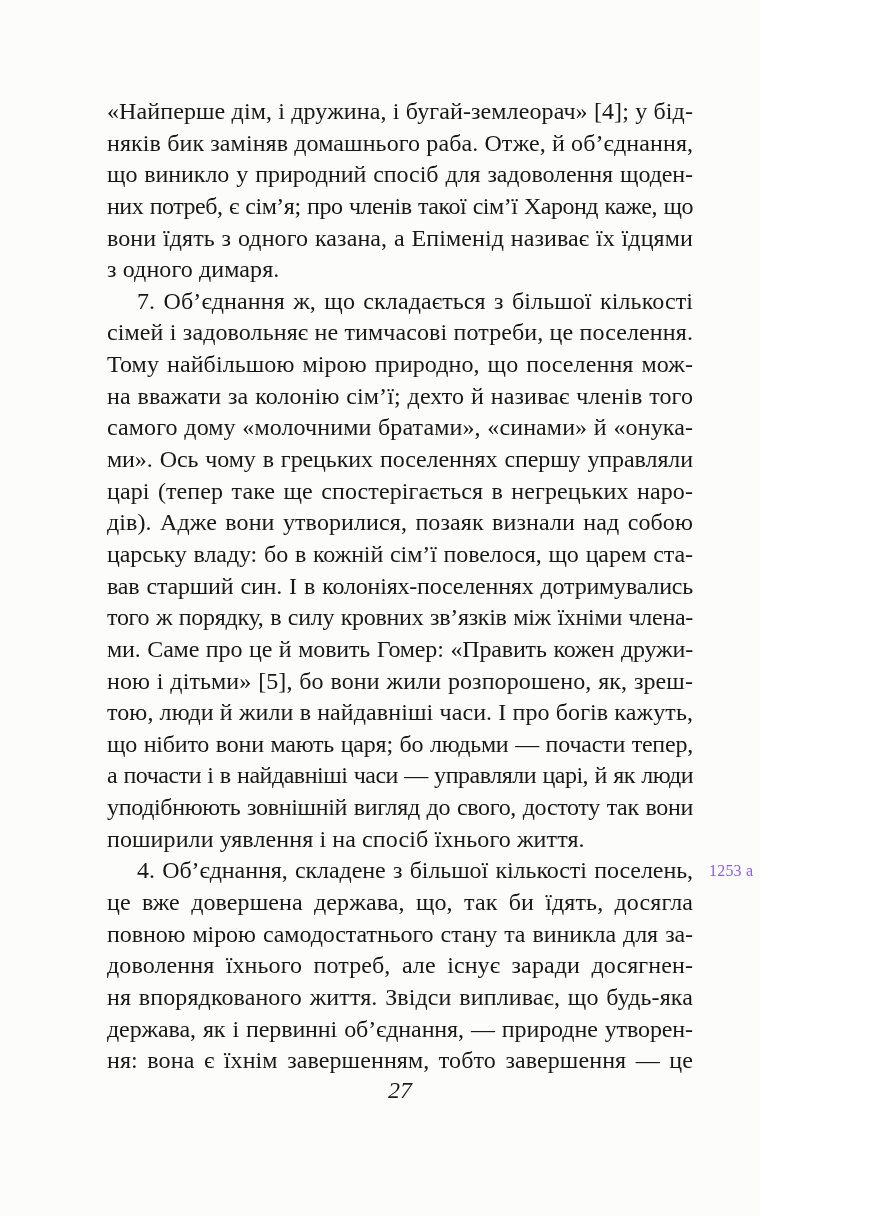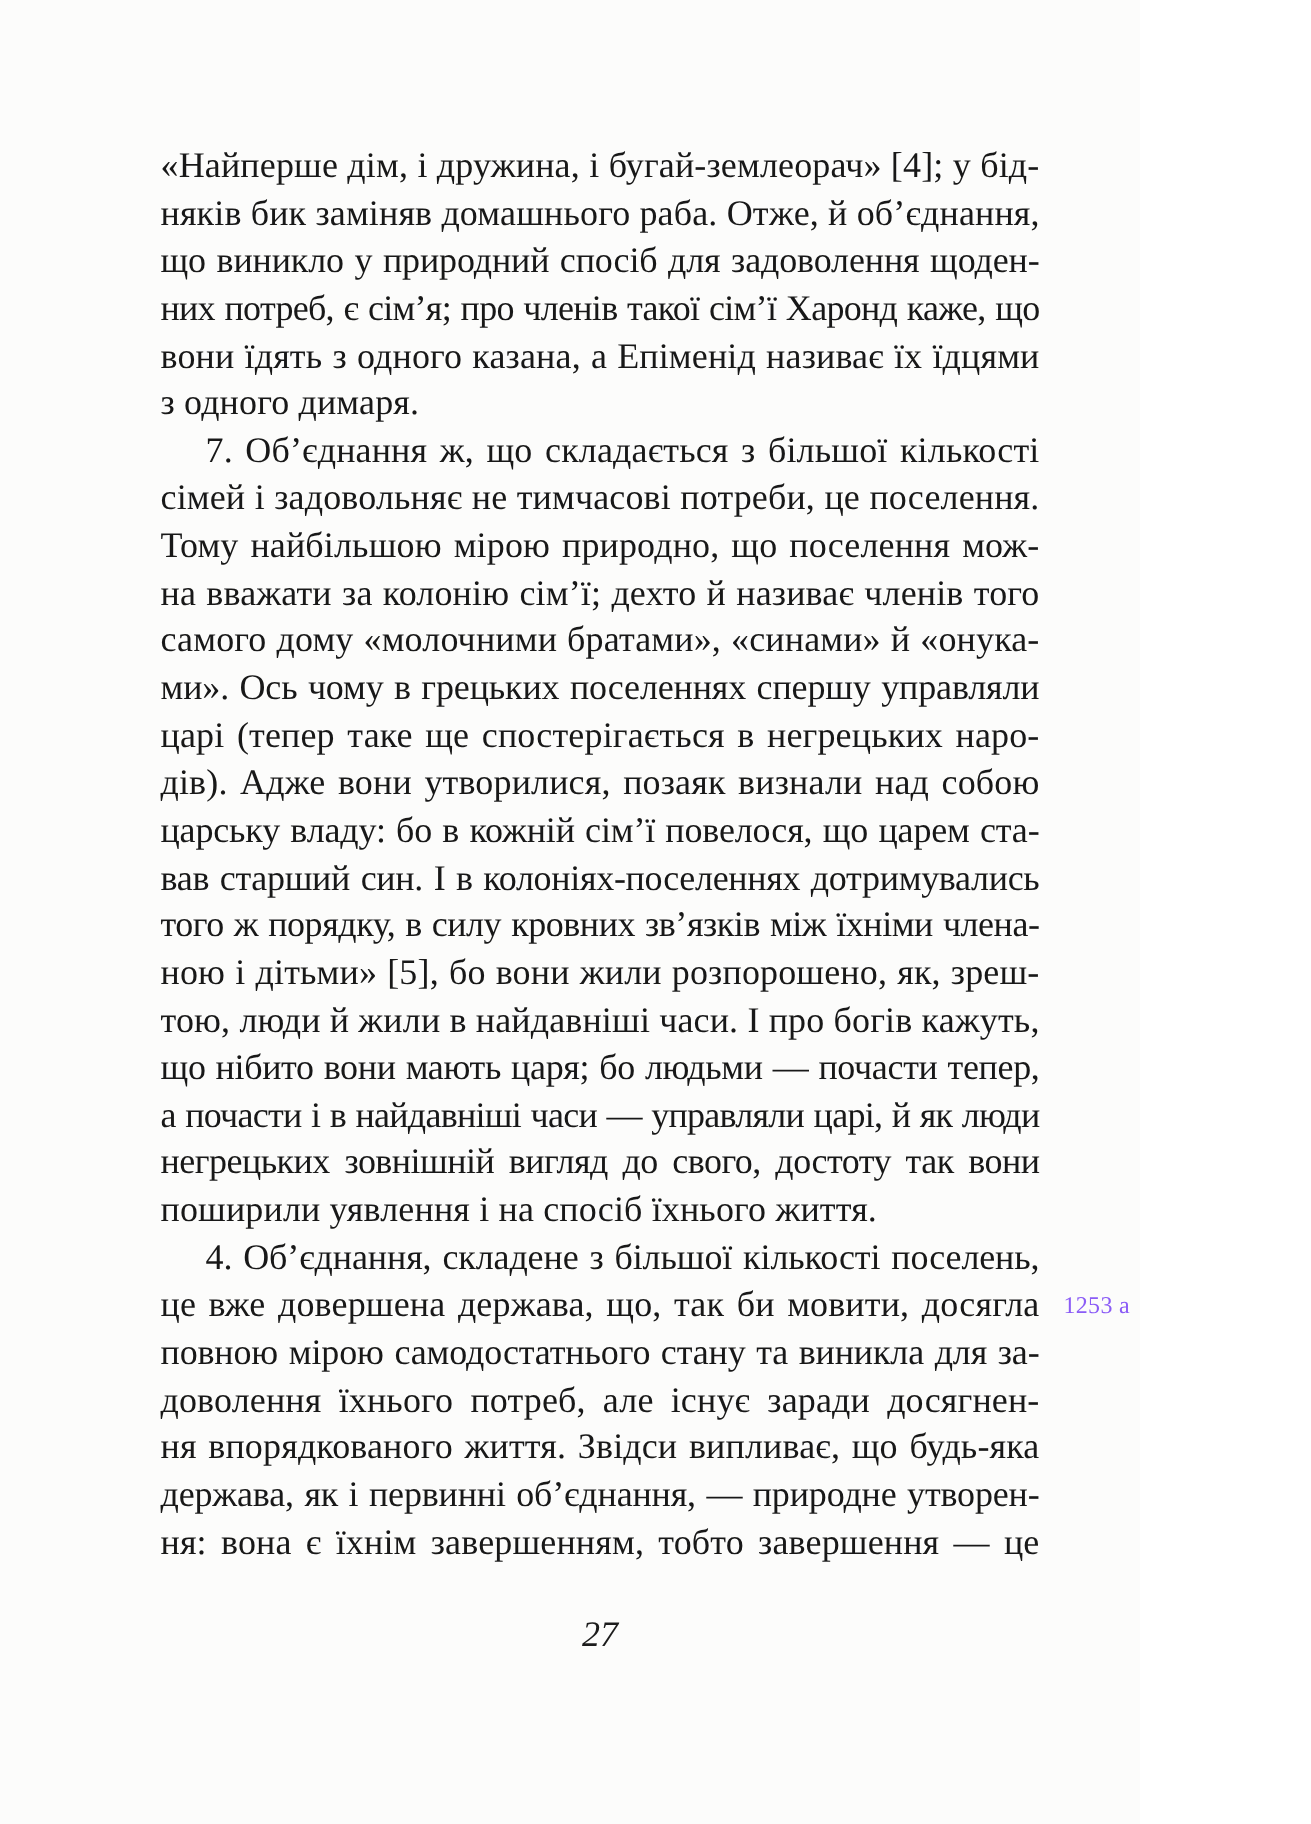--- a/index.html
+++ b/index.html
@@ -75,28 +75,29 @@
       <div class="line">сімей і задовольняє не тимчасові потреби, це поселення.</div>
       <div class="line">Тому найбільшою мірою природно, що поселення мож-</div>
       <div class="line">на вважати за колонію сім’ї; дехто й називає членів того</div>
       <div class="line">самого дому «молочними братами», «синами» й «онука-</div>
       <div class="line" style="letter-spacing: -0.0884615px;">ми». Ось чому в грецьких поселеннях спершу управляли</div>
       <div class="line">царі (тепер таке ще спостерігається в негрецьких наро-</div>
       <div class="line">дів). Адже вони утворилися, позаяк визнали над собою</div>
       <div class="line" style="letter-spacing: -0.103571px;">царську владу: бо в кожній сім’ї повелося, що царем ста-</div>
       <div class="line" style="letter-spacing: -0.198148px;">вав старший син. І в колоніях-поселеннях дотримувались</div>
       <div class="line" style="letter-spacing: -0.295614px;">того ж порядку, в силу кровних зв’язків між їхніми члена-</div>
+      <div class="line" style="letter-spacing: -0.163208px;">ми. Саме про це й мовить Гомер: «Править кожен дружи-</div>
       <div class="line">ною і дітьми» [5], бо вони жили розпорошено, як, зреш-</div>
       <div class="line">тою, люди й жили в найдавніші часи. І про богів кажуть,</div>
       <div class="line" style="letter-spacing: -0.219811px;">що нібито вони мають царя; бо людьми — почасти тепер,</div>
       <div class="line" style="letter-spacing: -0.488596px;">а почасти і в найдавніші часи — управляли царі, й як люди</div>
-      <div class="line" style="letter-spacing: -0.340909px;">негрецьких зовнішній вигляд до свого, достоту так вони</div>
+      <div class="line" style="letter-spacing: -0.340909px;">уподібнюють зовнішній вигляд до свого, достоту так вони</div>
       <div class="line para-end">поширили уявлення і на спосіб їхнього життя.</div>
       <div class="line indent" style="letter-spacing: -0.0688679px;">4. Об’єднання, складене з більшої кількості поселень,</div>
-      <div class="line">це вже довершена держава, що, так би мовити, досягла</div>
+      <div class="line">це вже довершена держава, що, так би їдять, досягла</div>
       <div class="line" style="letter-spacing: -0.0877358px;">повною мірою самодостатнього стану та виникла для за-</div>
       <div class="line">доволення їхнього потреб, але існує заради досягнен-</div>
       <div class="line">ня впорядкованого життя. Звідси випливає, що будь-яка</div>
       <div class="line" style="letter-spacing: -0.105556px;">держава, як і первинні об’єднання, — природне утворен-</div>
       <div class="line">ня: вона є їхнім завершенням, тобто завершення — це</div>
       <div class="margin-note" style="top: 759px;">1253 a</div>
     </div>
   <div class="page-number">27</div>
 </div>
 

